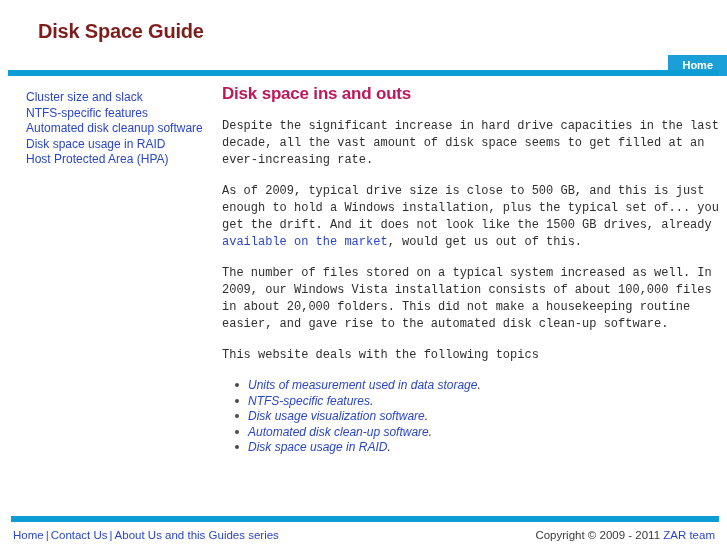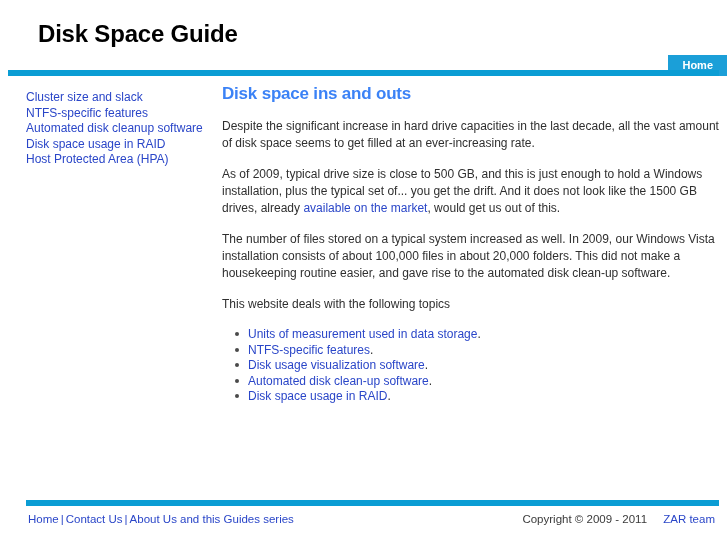--- a/index.html
+++ b/index.html
@@ -19,23 +19,23 @@
 
   
   .page-header {
     position: relative;
     height: 76px;
   }
   .site-title {
     position: absolute;
     left: 38px;
     top: 20px;
-    font-size: 24px;
+    font-size: 20px;
     font-weight: bold;
-    color: #000000;
+    color: #7f1d1d;
     letter-spacing: -0.2px;
     margin: 0;
     white-space: nowrap;
   }
   .nav-rule {
     position: absolute;
     left: 8px;
     right: 8px;
     top: 70px;
     height: 6px;
@@ -84,66 +84,68 @@
   .content {
     position: absolute;
     left: 222px;
     top: 8px;
     width: 497px;
   }
   .content h2 {
     margin: 0 0 14px 0;
     font-size: 17px;
     font-weight: bold;
-    color: #3b82f6;
+    color: #be185d;
     letter-spacing: -0.2px;
   }
   .content p {
     margin: 0 0 14px 0;
     font-size: 12px;
     line-height: 17px;
     color: #2f2f2f;
     text-align: left;
+    font-family: Liberation Mono, monospace;
   }
   .content a {
     color: #2a46c8;
     text-decoration: none;
   }
 
   ul.topics {
     margin: 2px 0 12px 0;
     padding-left: 26px;
     list-style: none;
   }
   ul.topics li {
     position: relative;
     font-size: 12px;
     line-height: 15.5px;
     color: #2f2f2f;
     padding-left: 0;
+    font-style: italic;
   }
   ul.topics li .bullet {
     position: absolute;
     left: -13px;
     top: 5px;
     width: 4px;
     height: 4px;
     border-radius: 50%;
     background: #4a4a4a;
     display: inline-block;
   }
   ul.topics li a { color: #2a46c8; text-decoration: none; }
 
   
   .page-footer {
     position: absolute;
-    left: 18px;
+    left: 3px;
     right: 0;
     bottom: 0;
-    height: 45px;
+    height: 29px;
   }
   .footer-rule {
     position: absolute;
     left: 8px;
     right: 8px;
     top: 0px;
     height: 6px;
     background: #0b9dd4;
   }
   .footer-left {
@@ -163,21 +165,20 @@
     position: absolute;
     right: 12px;
     top: 13px;
     font-size: 11.5px;
     color: #3a3a3a;
     white-space: nowrap;
   }
   .footer-right a {
     color: #2a46c8;
     text-decoration: none;
-    margin-left: 13px;
   }
 </style>
 </head>
 <body>
 
 <div class="page-header">
   <h1 class="site-title">Disk Space Guide</h1>
 
   <div class="nav-tabs">
     <a class="nav-tab" href="#">Home</a>

